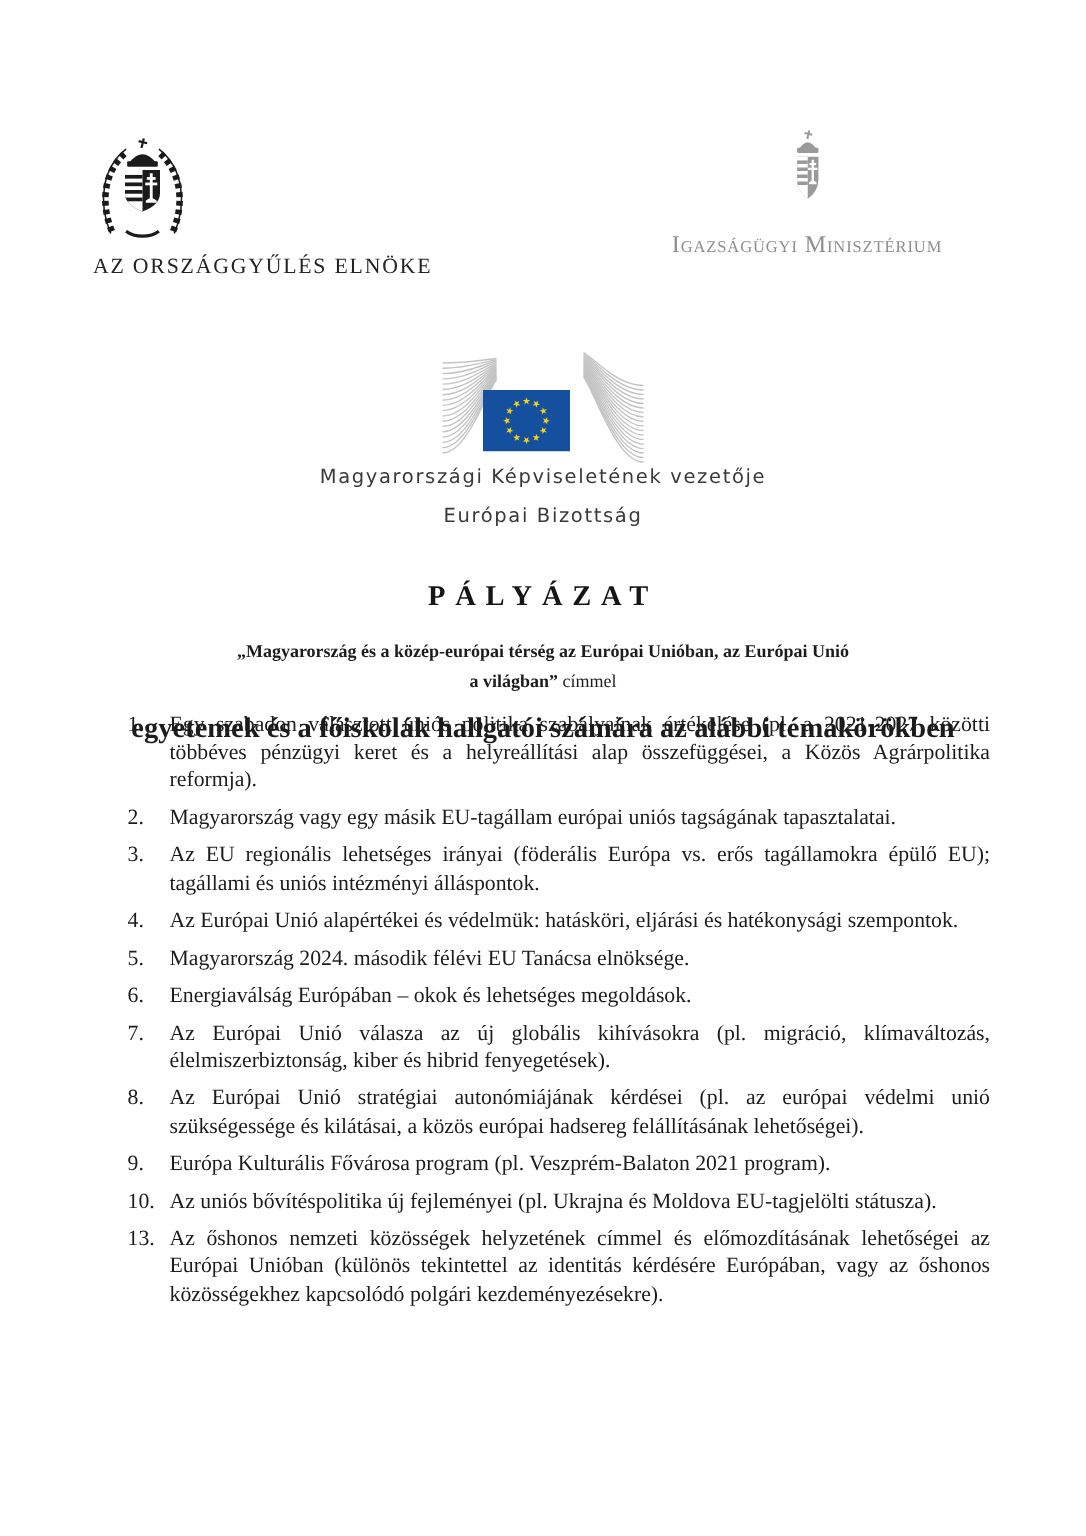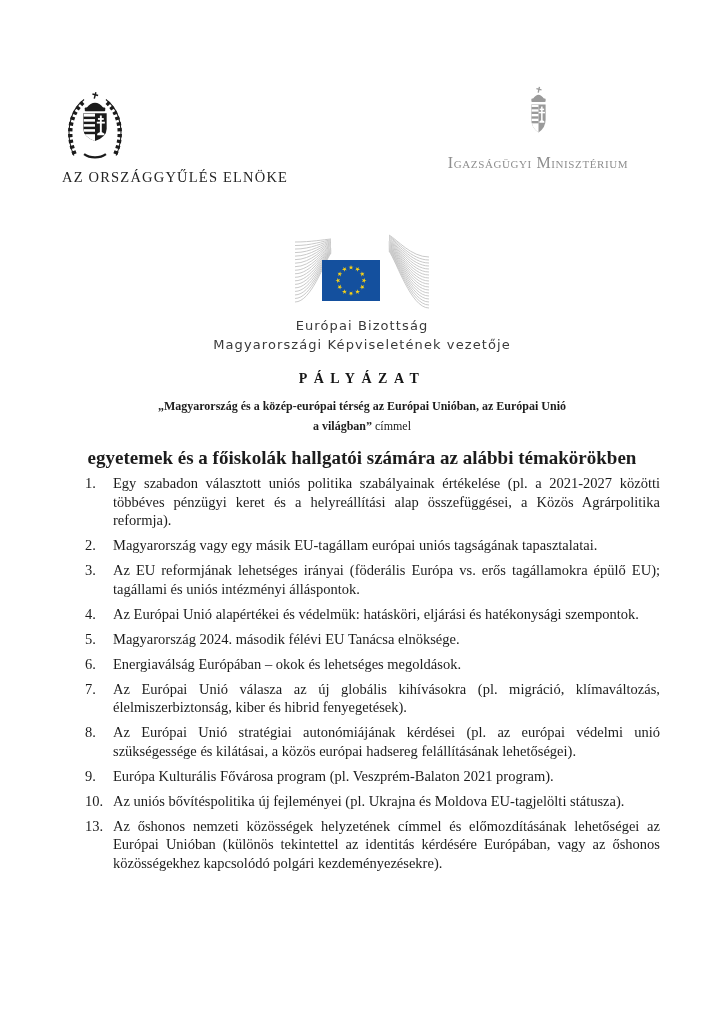--- a/index.html
+++ b/index.html
@@ -20,21 +20,21 @@
   .fan{position:absolute;overflow:visible;}
   .fan-left{left:0;top:5px;width:36px;height:66px;}
   .fan-right{left:94px;top:0;width:40px;height:76px;}
   .flag{position:absolute;left:27px;top:27px;width:58px;height:41px;}
   .eu-line{font-family:"DejaVu Sans",sans-serif;font-size:13px;letter-spacing:1.1px;
            color:#3a3a3a;line-height:19px;}
   .eu-line.l1{margin-top:7px;}
 
   
   .title-block{position:absolute;top:371px;left:40px;right:40px;text-align:center;}
-  .title-block h1{margin:0;font-size:14px;font-weight:bold;letter-spacing:6.5px;color:#161616;}
+  .title-block h1{margin:16px;font-size:19px;font-weight:bold;letter-spacing:6.5px;color:#161616;}
   .subtitle{margin:10px auto 0;font-size:12px;line-height:19.5px;max-width:640px;}
   .b{font-weight:bold;}
   .subtitle2{margin:11px 0 0;font-size:19px;font-weight:bold;}
 
   
   .topics{position:absolute;top:474px;left:85px;right:64px;margin:0;padding:0;list-style:none;
           font-size:14.5px;line-height:18.5px;color:#1c1c1c;}
   .topics li{display:flex;margin-bottom:6.5px;}
   .topics .num{flex:0 0 28px;}
   .topics .txt{flex:1;text-align:justify;}
@@ -173,42 +173,42 @@
             <path d="M0 57 C 18 57, 32 21.28235294117647, 40 12.352941176470589"></path>
             <path d="M0 60 C 18 60, 32 22.63529411764706, 40 13.294117647058824"></path>
             <path d="M0 63 C 18 63, 32 23.988235294117647, 40 14.235294117647058"></path>
             <path d="M0 66 C 18 66, 32 25.341176470588238, 40 15.176470588235293"></path>
             <path d="M0 69 C 18 69, 32 26.694117647058825, 40 16.11764705882353"></path>
             <path d="M0 72 C 18 72, 32 28.04705882352941, 40 17.058823529411764"></path>
             <path d="M0 75 C 18 75, 32 29.4, 40 18"></path>
           </g>
         </svg>
     </div>
+    <div class="eu-line">Magyarországi Képviseletének vezetője</div>
     <div class="eu-line l1">Európai Bizottság</div>
-    <div class="eu-line">Magyarországi Képviseletének vezetője</div>
   </div>
 
   <div class="title-block">
     <h1>PÁLYÁZAT</h1>
     <p class="subtitle"><span class="b">„Magyarország és a közép-európai térség az Európai Unióban, az Európai Unió</span><br><span class="b">a világban”</span><span> címmel</span></p>
     <p class="subtitle2">egyetemek és a főiskolák hallgatói számára az alábbi témakörökben</p>
   </div>
 
   <ol class="topics">
     <li>
         <span class="num">1.</span>
         <span class="txt">Egy szabadon választott uniós politika szabályainak értékelése (pl. a 2021-2027 közötti többéves pénzügyi keret és a helyreállítási alap összefüggései, a Közös Agrárpolitika reformja).</span>
       </li>
     <li>
         <span class="num">2.</span>
         <span class="txt">Magyarország vagy egy másik EU-tagállam európai uniós tagságának tapasztalatai.</span>
       </li>
     <li>
         <span class="num">3.</span>
-        <span class="txt">Az EU reformjának lehetséges irányai (föderális Európa vs. erős tagállamokra épülő EU); tagállami és uniós intézményi álláspontok.</span>
+        <span class="txt">Az EU regionális lehetséges irányai (föderális Európa vs. erős tagállamokra épülő EU); tagállami és uniós intézményi álláspontok.</span>
       </li>
     <li>
         <span class="num">4.</span>
         <span class="txt">Az Európai Unió alapértékei és védelmük: hatásköri, eljárási és hatékonysági szempontok.</span>
       </li>
     <li>
         <span class="num">5.</span>
         <span class="txt">Magyarország 2024. második félévi EU Tanácsa elnöksége.</span>
       </li>
     <li>

